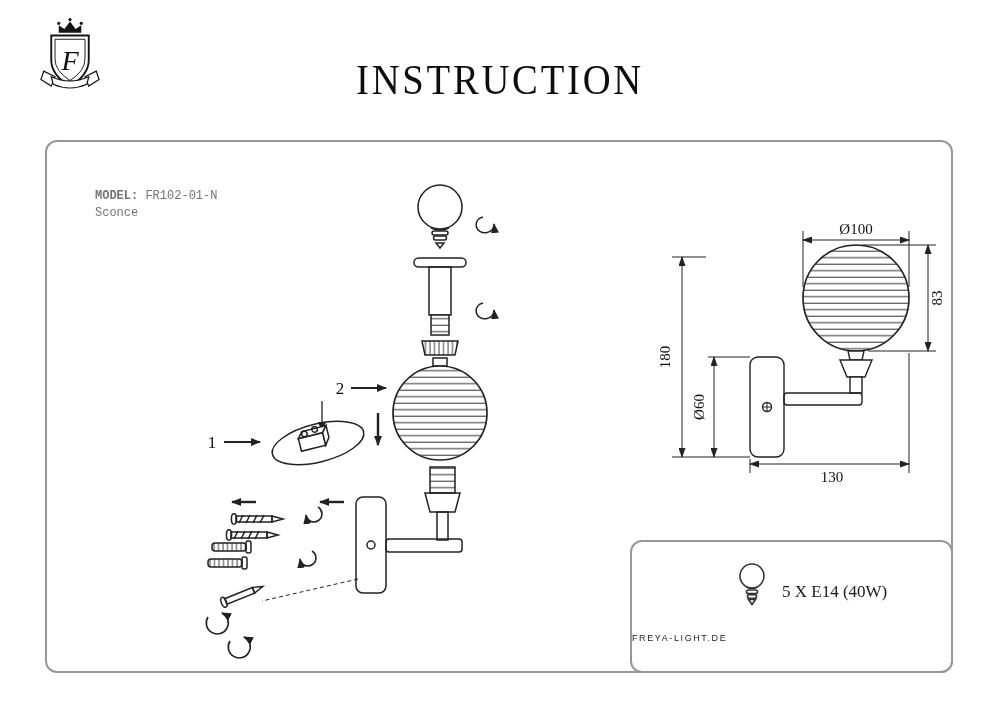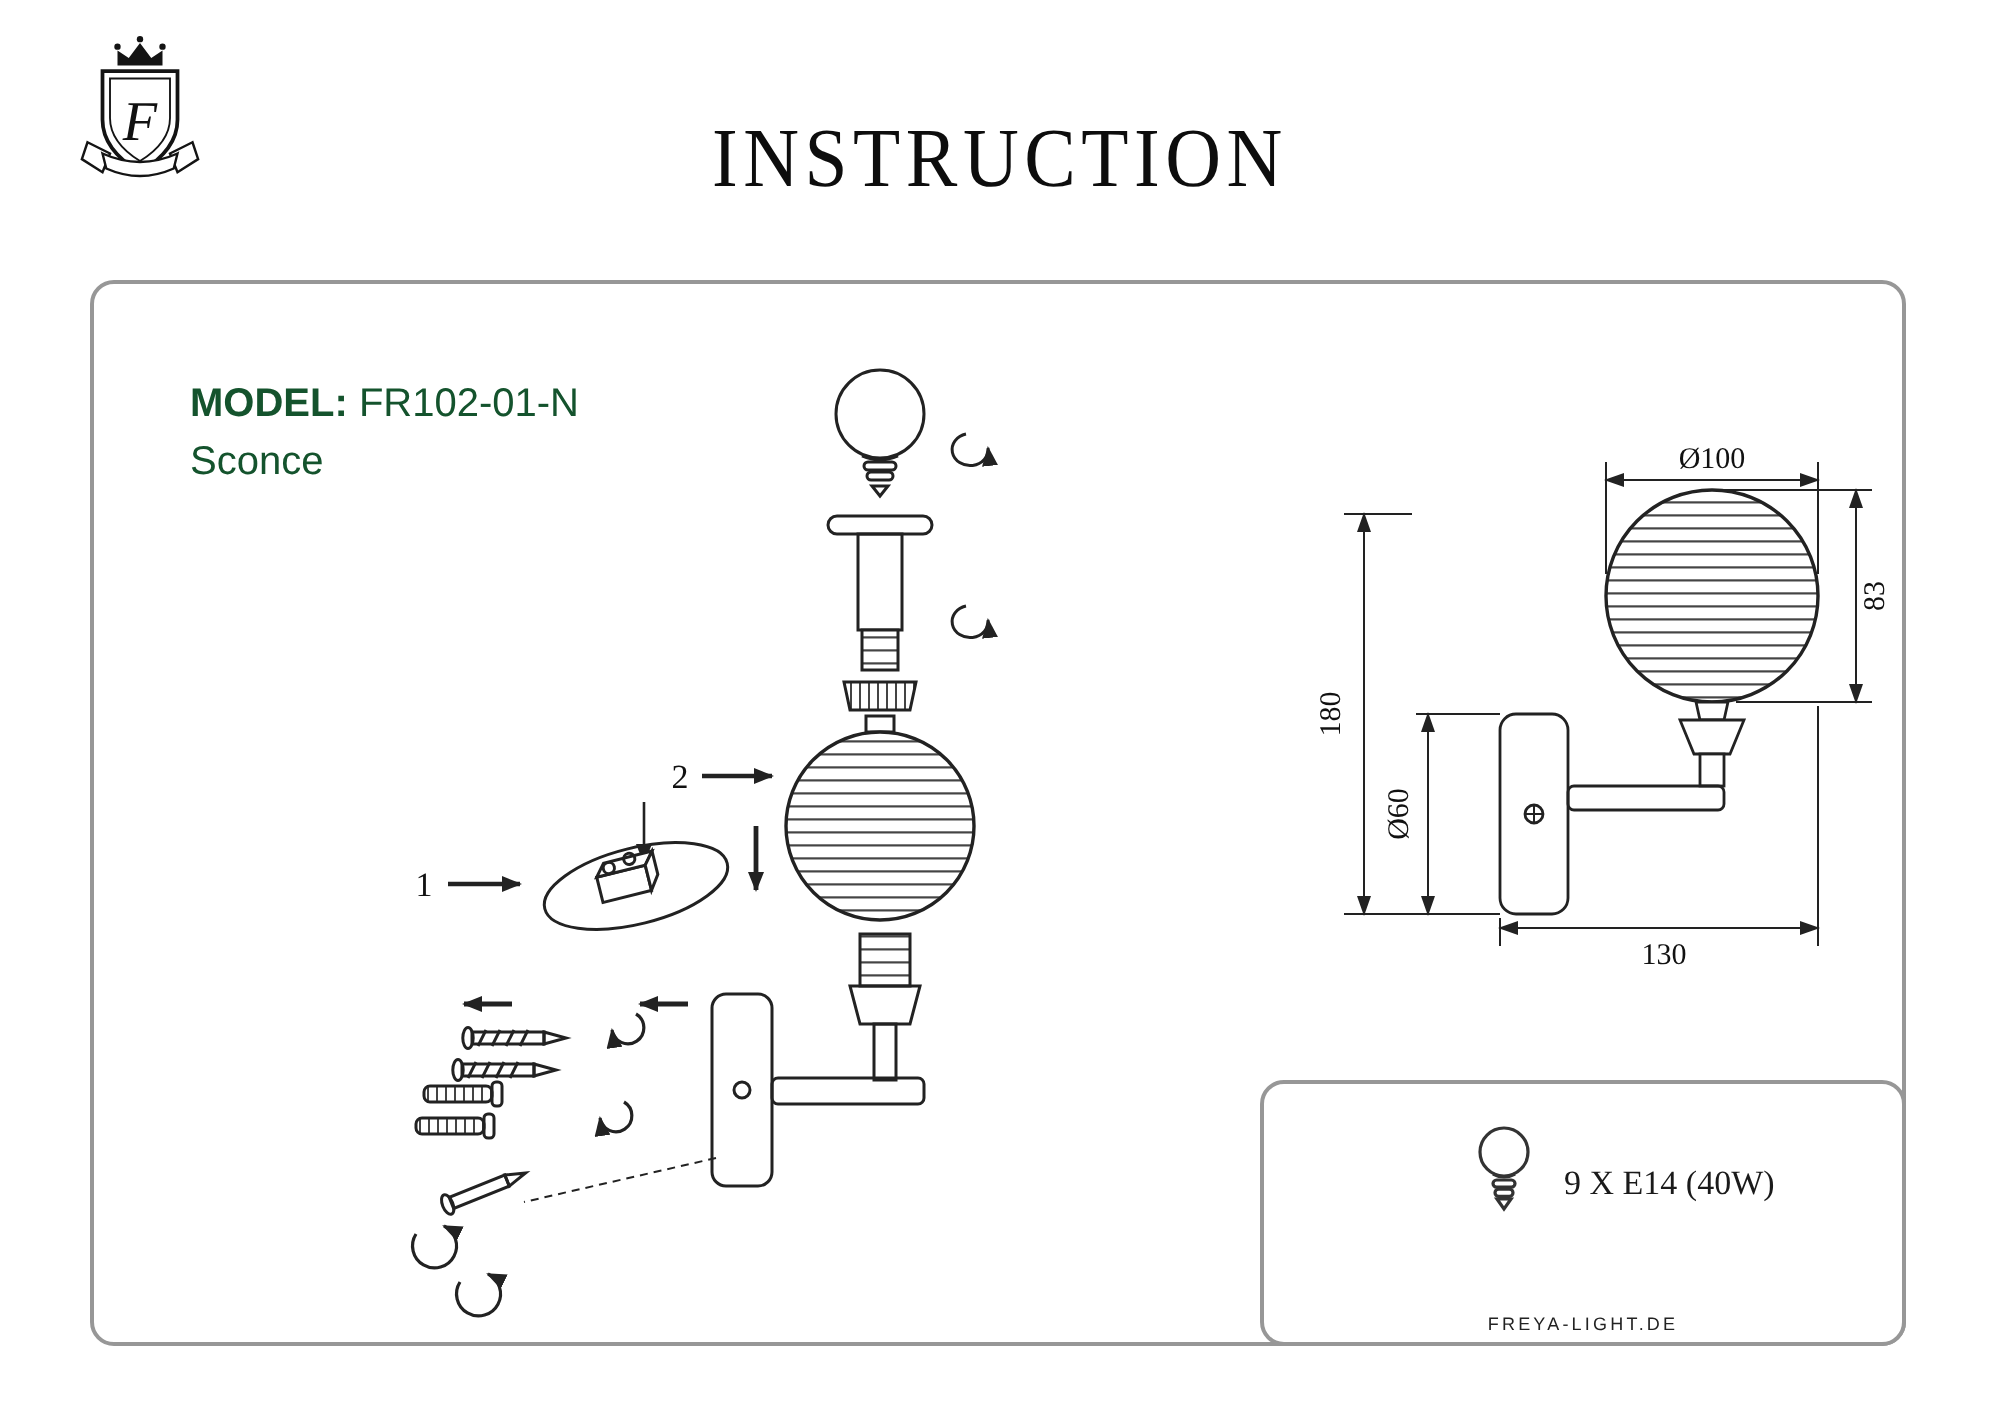--- a/index.html
+++ b/index.html
@@ -21,36 +21,36 @@
     position:absolute;top:56px;left:50%;
     transform:translateX(-50%) scaleX(0.92);
     font-size:42px;letter-spacing:3px;color:#0d0d0d;white-space:nowrap;
   }
   .main-box{
     position:absolute;left:45px;top:140px;width:908px;height:533px;
     border:2px solid #979797;border-radius:12px;box-sizing:border-box;background:#fff;
   }
   .model-block{
     position:absolute;left:95px;top:188px;
-    font-family:Liberation Sans, sans-serif;font-size:20px;line-height:1.45;color:#14532d;
+    font-family:Liberation Mono, monospace;font-size:12px;line-height:1.45;color:#737373;
   }
   .model-block .bold{font-weight:bold;}
   .exploded-svg{position:absolute;left:150px;top:155px;}
   .dims-svg{position:absolute;left:620px;top:185px;}
   svg text{stroke:none;fill:#111;font-family:"Liberation Serif", serif;text-anchor:middle;}
   .part-label{font-size:17px;}
   .dim-label{font-size:15px;}
   .spec-box{
     position:absolute;left:630px;top:540px;width:323px;height:133px;
     border:2px solid #979797;border-radius:12px;box-sizing:border-box;background:#fff;
   }
   .bulb-icon{position:absolute;left:103px;top:20px;}
   .spec-text{position:absolute;left:150px;top:40px;font-size:17px;color:#1a1a1a;white-space:nowrap;}
   .website{
-    position:absolute;bottom:4px;left:0;width:100%;text-align:center;
+    position:absolute;bottom:28px;left:0;width:100%;text-align:left;
     font-family:"Liberation Sans", sans-serif;font-size:9px;letter-spacing:1.6px;color:#222;margin-top:24px;
   }
 </style>
 </head>
 <body>
 
 <div class="logo">
   <svg width="60" height="84" viewBox="0 0 64 88">
     <g>
       <path d="M20 17 L20 9 L26 13 L32 5 L38 13 L44 9 L44 17 Z" fill="#141414"></path>
@@ -259,15 +259,15 @@
 <div class="spec-box">
   <svg class="bulb-icon" width="34" height="50" viewBox="0 0 34 50">
     <g stroke="#333" fill="none" stroke-width="1.6">
       <circle cx="17" cy="14" r="12"></circle>
       <path d="M11.5 25 q5.5 3 11 0"></path>
       <rect x="11.5" y="28" width="11" height="3.6" rx="1.8"></rect>
       <rect x="12.5" y="32.6" width="9" height="3.6" rx="1.8"></rect>
       <path d="M13.5 37.5 h7 l-3.5 5 z"></path>
     </g>
   </svg>
-  <div class="spec-text">9 X E14 (40W)</div>
+  <div class="spec-text">5 X E14 (40W)</div>
   <div class="website">FREYA-LIGHT.DE</div>
 </div>
 
 </body></html>

